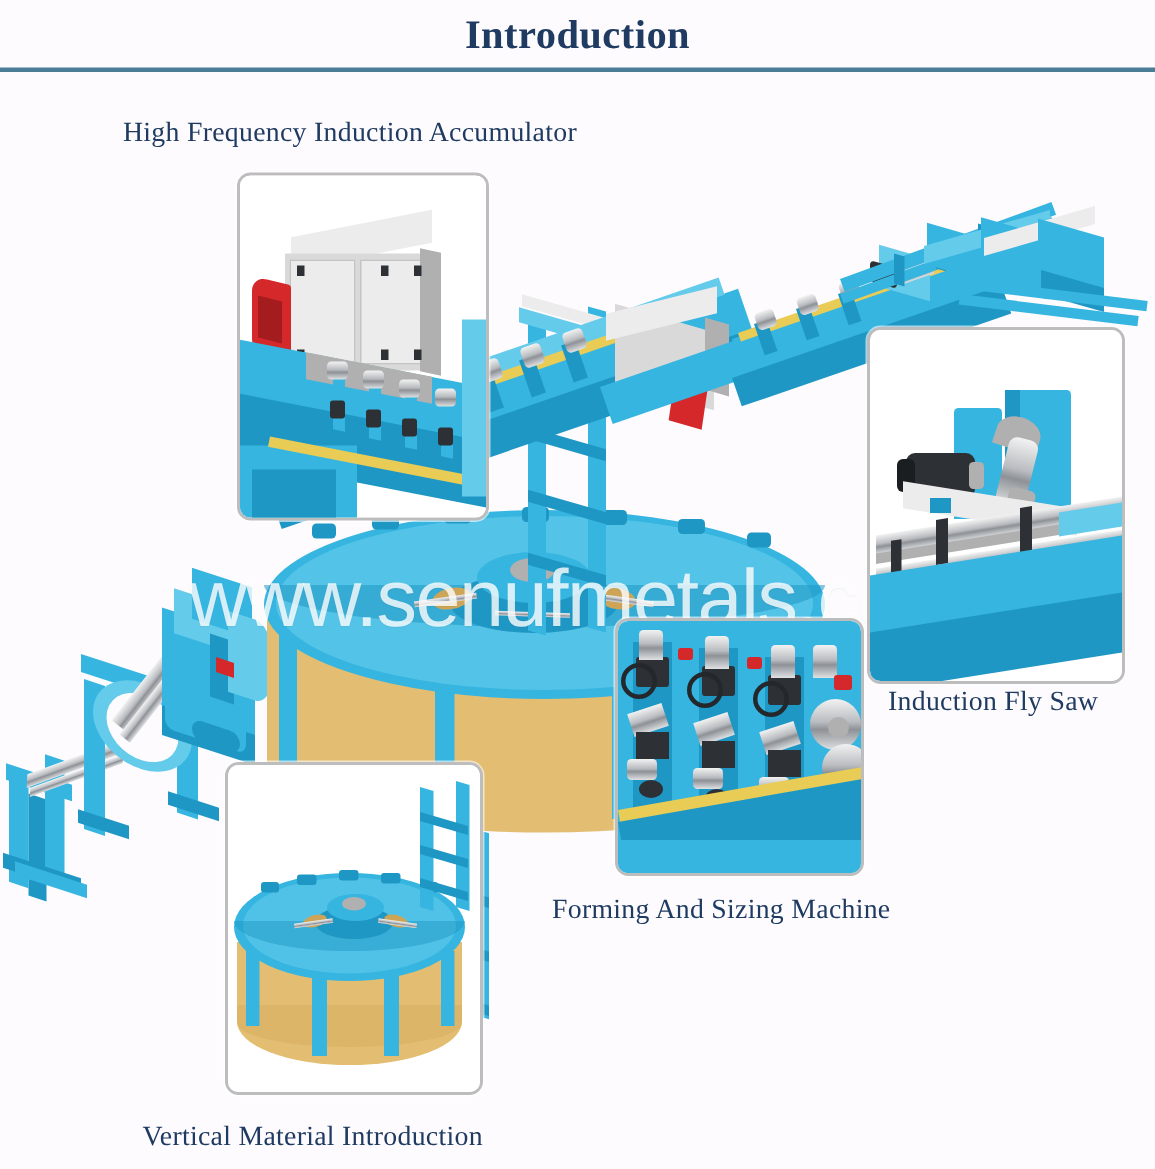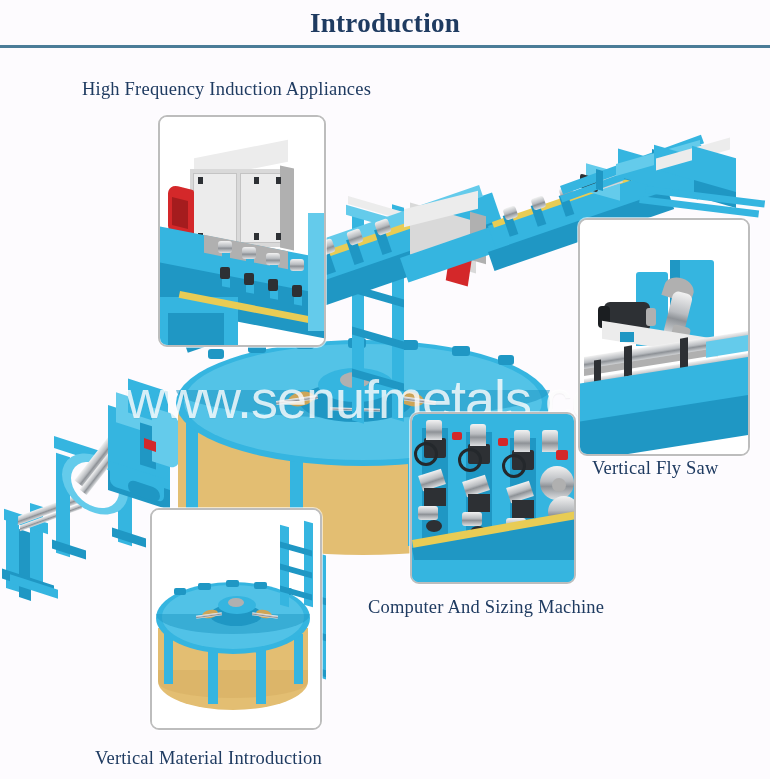--- a/index.html
+++ b/index.html
@@ -294,21 +294,21 @@
       <div class="part silver" style="left:106px; top:136px; width:14px; height:12px; border-radius:3px;"></div>
       <div class="part blue" style="left:134px; top:148px; width:8px; height:40px; transform:skewY(11deg);"></div>
       <div class="part silver" style="left:130px; top:142px; width:14px; height:12px; border-radius:3px;"></div>
       <div class="part black" style="left:60px;top:150px;width:10px;height:12px;border-radius:2px;"></div>
       <div class="part black" style="left:84px;top:156px;width:10px;height:12px;border-radius:2px;"></div>
       <div class="part black" style="left:108px;top:162px;width:10px;height:12px;border-radius:2px;"></div>
       <div class="part black" style="left:132px;top:168px;width:10px;height:12px;border-radius:2px;"></div>
       <div class="part blue-l" style="left:148px; top:96px; width:22px; height:118px;"></div>
     </div>
   </div>
-  <div class="caption cap-hf">High Frequency Induction Appliances</div>
+  <div class="caption cap-hf">High Frequency Induction Accumulator</div>
 
   <div class="inset" style="left:578px; top:218px; width:172px; height:238px;">
     <div class="inset-inner">
       <div class="part" style="left:0;top:0;width:100%;height:100%;background:#ffffff;"></div>
 
       <div class="part blue" style="left:56px; top:52px; width:32px; height:74px; border-radius:3px 3px 0 0;"></div>
       <div class="part blue" style="left:90px; top:40px; width:44px; height:86px; border-radius:3px;"></div>
       <div class="part blue-d" style="left:90px; top:40px; width:10px; height:86px;"></div>
 
       <div class="part gray-d" style="left:84px; top:58px; width:30px; height:22px; border-radius:50% 50% 0 0; transform:rotate(18deg);"></div>
@@ -328,21 +328,21 @@
 
       <div class="part black" style="left:44px; top:126px; width:8px; height:30px; transform:skewY(-9deg);"></div>
       <div class="part black" style="left:100px; top:118px; width:8px; height:30px; transform:skewY(-9deg);"></div>
       <div class="part black" style="left:14px; top:140px; width:7px; height:24px; transform:skewY(-9deg);"></div>
 
       <div class="part blue" style="left:0; top:150px; width:172px; height:60px; transform:skewY(-9deg);"></div>
       <div class="part blue-d" style="left:0; top:188px; width:172px; height:40px; transform:skewY(-9deg);"></div>
       <div class="part blue-l" style="left:126px; top:118px; width:46px; height:16px; transform:skewY(-9deg);"></div>
     </div>
   </div>
-  <div class="caption cap-fly">Vertical Fly Saw</div>
+  <div class="caption cap-fly">Induction Fly Saw</div>
 
   <div class="inset" style="left:410px; top:412px; width:166px; height:172px;">
     <div class="inset-inner">
       <div class="part" style="left:0;top:0;width:100%;height:100%;background:#e9f6fb;"></div>
       <div class="part blue" style="left:0;top:0;width:100%;height:100%;"></div>
 
       <div class="part blue-d" style="left:10px; top:14px; width:26px; height:118px;"></div>
       <div class="part black" style="left:12px; top:24px; width:22px; height:20px; border-radius:2px;"></div>
       <div class="part silver" style="left:14px; top:6px; width:16px; height:20px; border-radius:3px 3px 0 0;"></div>
       <div class="part" style="left:2px; top:28px; width:24px; height:24px; border:3px solid #24282c; border-radius:50%;"></div>
@@ -375,21 +375,21 @@
       <div class="part silver" style="left:130px; top:16px; width:16px; height:22px; border-radius:3px 3px 0 0;"></div>
       <div class="part red" style="left:144px; top:36px; width:12px; height:10px; border-radius:2px;"></div>
       <div class="part red" style="left:40px; top:18px; width:10px; height:8px; border-radius:2px;"></div>
       <div class="part red" style="left:86px; top:24px; width:10px; height:8px; border-radius:2px;"></div>
 
       <div class="part yellow" style="left:0; top:126px; width:180px; height:10px; transform:rotate(-10deg); transform-origin:left top;"></div>
       <div class="part blue-d" style="left:0; top:134px; width:180px; height:40px; transform:rotate(-10deg); transform-origin:left top;"></div>
       <div class="part blue" style="left:0; top:146px; width:180px; height:40px;"></div>
     </div>
   </div>
-  <div class="caption cap-form">Computer And Sizing Machine</div>
+  <div class="caption cap-form">Forming And Sizing Machine</div>
 
   <div class="inset" style="left:150px; top:508px; width:172px; height:222px;">
     <div class="inset-inner">
       <div class="part" style="left:0;top:0;width:100%;height:100%;background:#ffffff;"></div>
 
       <div class="part tan" style="left:6px; top:118px; width:150px; height:50px;"></div>
       <div class="part tan" style="left:6px; top:150px; width:150px; height:50px; border-radius:0 0 50% 50%/0 0 58% 58%;"></div>
       <div class="part tan-d" style="left:6px; top:160px; width:150px; height:28px; opacity:.35; border-radius:0 0 50% 50%/0 0 58% 58%;"></div>
 
       <div class="part blue" style="left:12px; top:124px; width:9px; height:50px;"></div>

